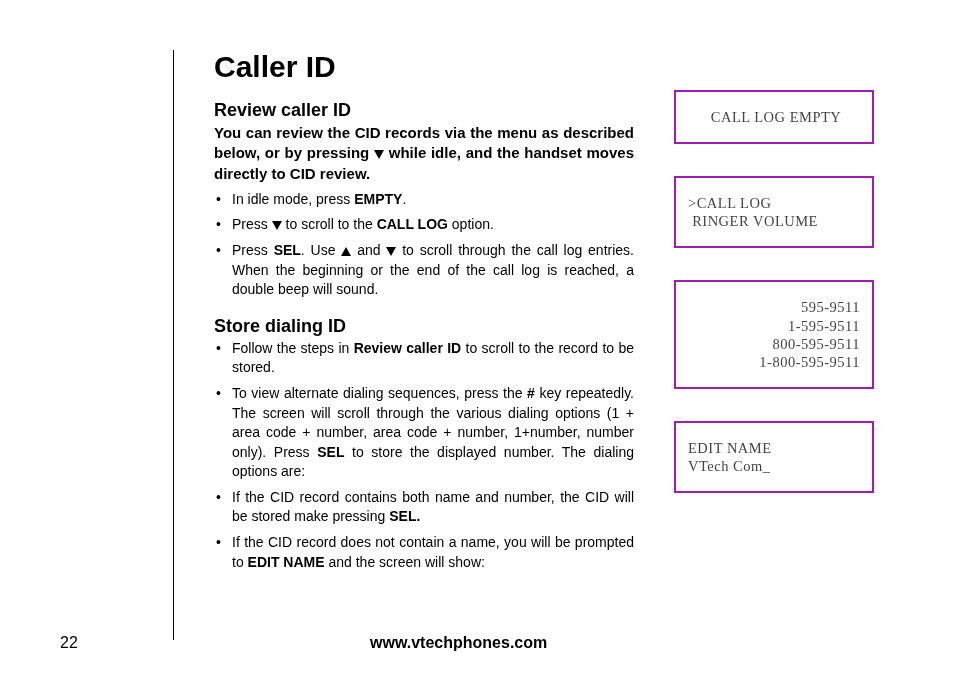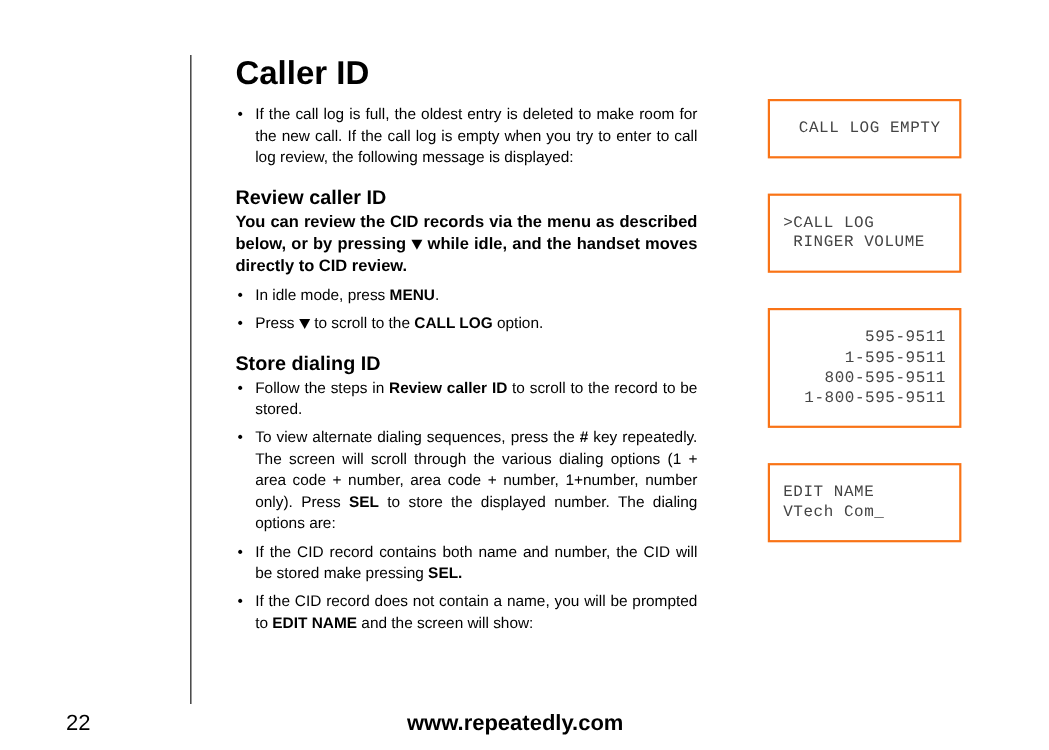--- a/index.html
+++ b/index.html
@@ -88,74 +88,71 @@
     border-left: 5px solid transparent;
     border-right: 5px solid transparent;
     border-top: 9px solid #000;
   }
   .tri-up {
     border-left: 5px solid transparent;
     border-right: 5px solid transparent;
     border-bottom: 9px solid #000;
   }
   .lcd {
-    border: 2px solid #f97316;
+    border: 2px solid #a21caf;
     padding: 16px 12px;
-    font-family: Liberation Mono, monospace;
+    font-family: Liberation Serif, serif;
     font-size: 14.5px;
     line-height: 1.25;
     white-space: pre;
     letter-spacing: 0.5px;
     color: #444;
-    margin-left: 24px;
   }
   .lcd.center { text-align: center; }
   .lcd.right  { text-align: right; }
   .lcd.left   { text-align: left; }
   .footer {
     position: absolute;
-    bottom: 12px;
+    bottom: 30px;
     left: 60px;
     right: 40px;
     display: flex;
     align-items: baseline;
-    font-size: 20px;
+    font-size: 16px;
   }
   .page-num { width: 150px; }
   .footer-url { font-weight: bold; margin-left: 160px; }
 </style>
 </head>
 <body>
 
 <div class="page">
 
   <div class="body-row">
 
     <div class="left-col"></div>
 
     <div class="main-col">
 
       <h1 class="title">Caller ID</h1>
 
-      <ul class="bullets">
-        <li>
-          <span>If the call log is full, the oldest entry is deleted to make room for the new call. If the call log is empty when you try to enter to call log review, the following message is displayed:</span>
-        </li>
-      </ul>
 
       <h2 class="subheading">Review caller ID</h2>
       <p class="lead">
         <span>You can review the CID records via the menu as described below, or by pressing </span><span class="tri tri-down"></span><span> while idle, and the handset moves directly to CID review.</span>
       </p>
       <ul class="bullets">
         <li>
-          <span>In idle mode, press </span><b>MENU</b><span>.</span>
+          <span>In idle mode, press </span><b>EMPTY</b><span>.</span>
         </li>
         <li>
           <span>Press </span><span class="tri tri-down"></span><span> to scroll to the  </span><b>CALL LOG</b><span> option.</span>
+        </li>
+        <li>
+          <span>Press </span><b>SEL</b><span>. Use </span><span class="tri tri-up"></span><span> and </span><span class="tri tri-down"></span><span> to scroll through the call log entries. When the beginning or the end of the call log is reached, a double beep will sound.</span>
         </li>
       </ul>
 
       <h2 class="subheading">Store dialing ID</h2>
       <ul class="bullets">
         <li>
           <span>Follow the steps in </span><b>Review caller ID</b><span> to scroll to the record to be stored.</span>
         </li>
         <li>
           <span>To view alternate dialing sequences, press the </span><b>#</b><span> key repeatedly. The screen will scroll through the various dialing options (1 + area code + number, area code + number, 1+number, number only). Press </span><b>SEL</b><span> to store the displayed number. The dialing options are:</span>
@@ -179,16 +176,16 @@
 800-595-9511
 1-800-595-9511</div>
       <div class="lcd left">EDIT NAME
 VTech Com_</div>
     </div>
 
   </div>
 
   <div class="footer">
     <span class="page-num">22</span>
-    <span class="footer-url">www.repeatedly.com</span>
+    <span class="footer-url">www.vtechphones.com</span>
   </div>
 
 </div>
 
 </body></html>

